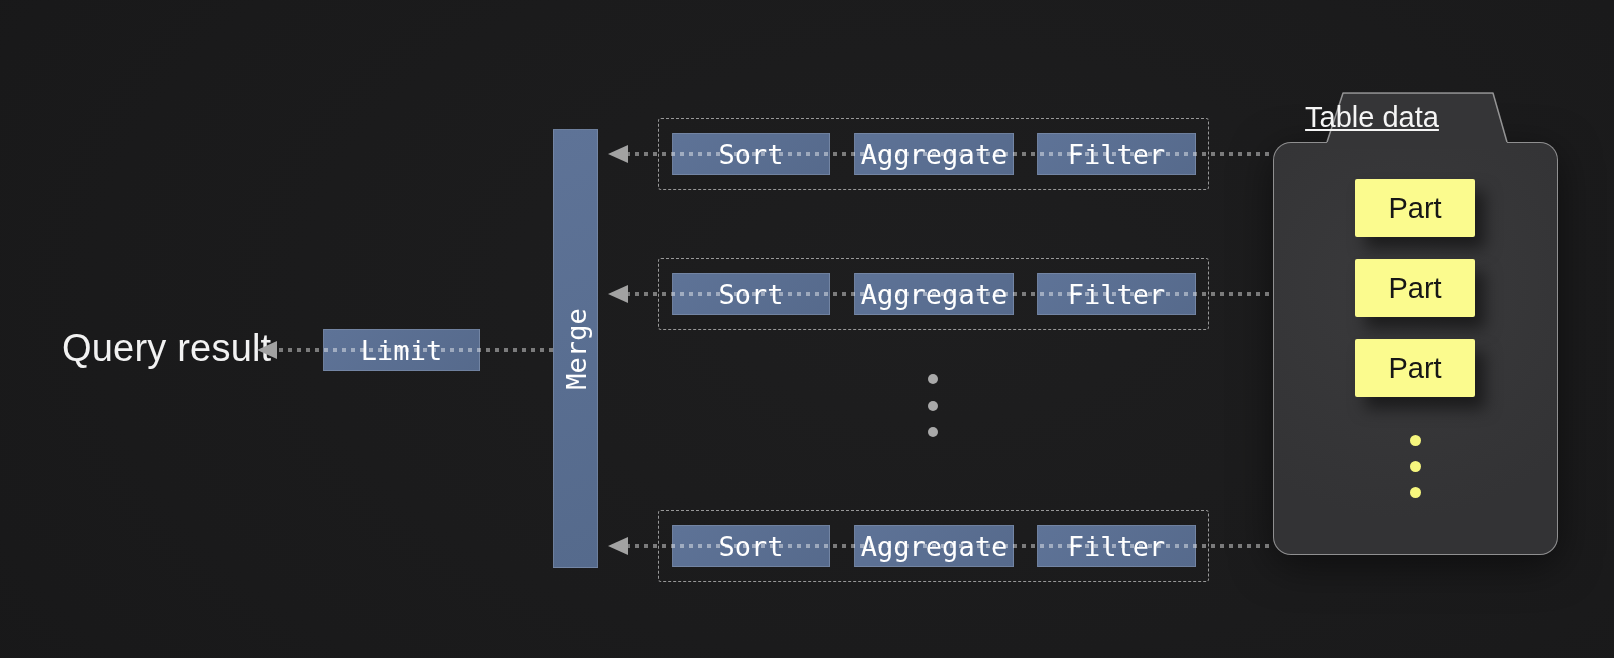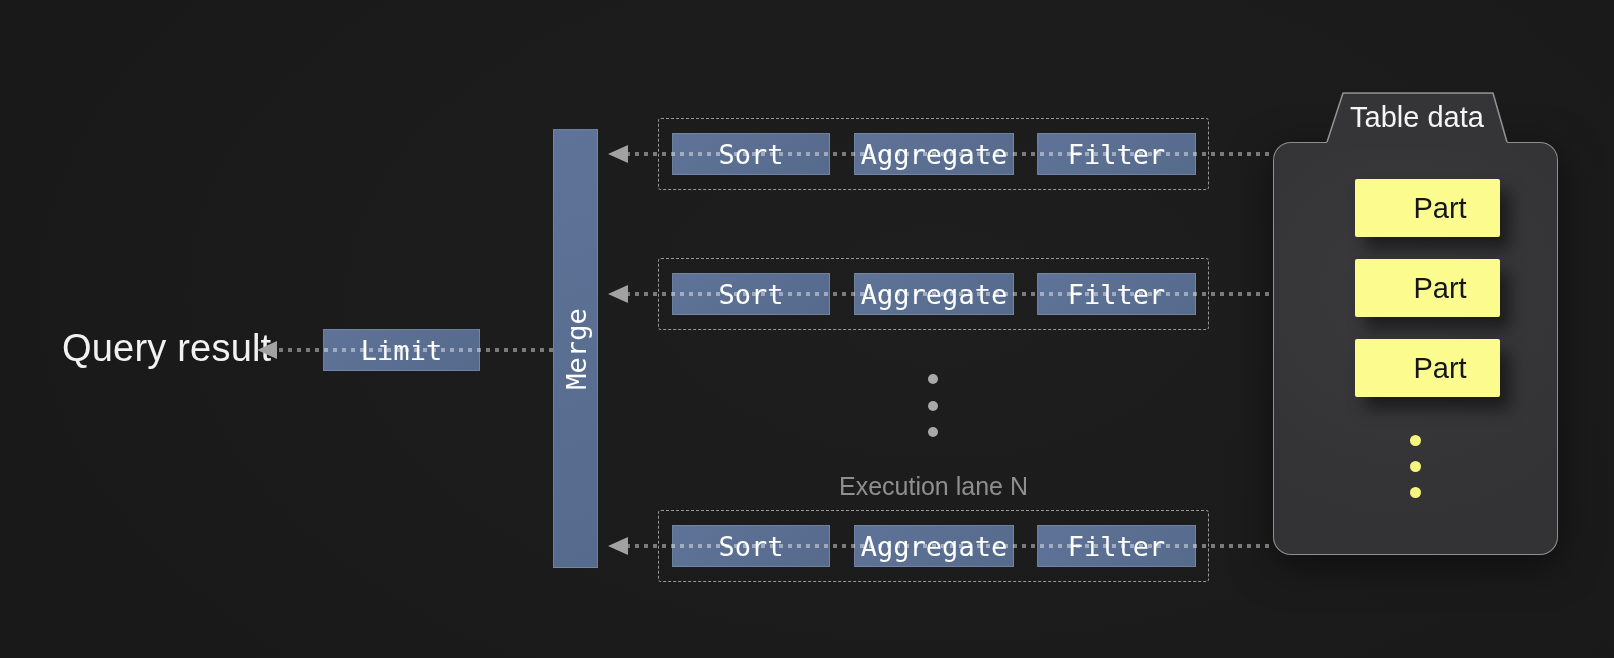--- a/index.html
+++ b/index.html
@@ -58,30 +58,30 @@
   
   .table-container{
     left:1273px;top:142px;width:285px;height:413px;z-index:1;
     background:radial-gradient(circle at 45% 35%, #3a3a3c 0%, #333335 75%);
     border:1.5px solid rgba(255,255,255,0.45);
     border-radius:18px;box-sizing:border-box;
     box-shadow:0 10px 40px rgba(0,0,0,0.5);
   }
   .tab-svg{left:1325px;top:91px;z-index:2;}
   .tab-title{
-    left:1325px;top:91px;width:184px;height:52px;z-index:3;
+    left:1280px;top:91px;width:184px;height:52px;z-index:3;
     display:flex;align-items:center;justify-content:center;
-    color:#f5f5f5;font-size:29px;
+    color:#f5f5f5;font-size:29px;text-decoration:underline;
   }
   .part-box{
     left:1355px;width:120px;height:58px;z-index:3;
     background:#fbfb8e;border-radius:2px;
     box-shadow:10px 12px 16px rgba(0,0,0,0.5);
     display:flex;align-items:center;justify-content:center;
-    color:#161616;font-size:29px;padding-left:25px;
+    color:#161616;font-size:29px;
   }
 </style>
 </head>
 <body>
 
 <div class="canvas">
 
   <div class="abs big-label" style="left:62px;top:350px;transform:translateY(-54%);">Query result</div>
   <div class="abs arrow-left" style="left:257px;top:341px;"></div>
   <div class="abs dotline" style="left:279px;top:348px;width:274px;"></div>
@@ -117,21 +117,20 @@
     <span class="op-text">Aggregate</span>
   </div>
   <div class="abs op-box" style="left:1037px;top:273px;width:159px;height:42px;">
     <span class="op-text">Filter</span>
   </div>
 
   <div class="abs dot dot-gray" style="left:928px;top:374px;"></div>
   <div class="abs dot dot-gray" style="left:928px;top:401px;"></div>
   <div class="abs dot dot-gray" style="left:928px;top:427px;"></div>
 
-  <div class="abs lane-label" style="left:658px;top:472px;width:551px;">Execution lane N</div>
   <div class="abs dotline" style="left:626px;top:544px;width:647px;"></div>
   <div class="abs arrow-left" style="left:608px;top:537px;"></div>
   <div class="abs lane-dashed" style="left:658px;top:510px;width:551px;height:72px;"></div>
   <div class="abs op-box" style="left:672px;top:525px;width:158px;height:42px;">
     <span class="op-text">Sort</span>
   </div>
   <div class="abs op-box" style="left:854px;top:525px;width:160px;height:42px;">
     <span class="op-text">Aggregate</span>
   </div>
   <div class="abs op-box" style="left:1037px;top:525px;width:159px;height:42px;">

